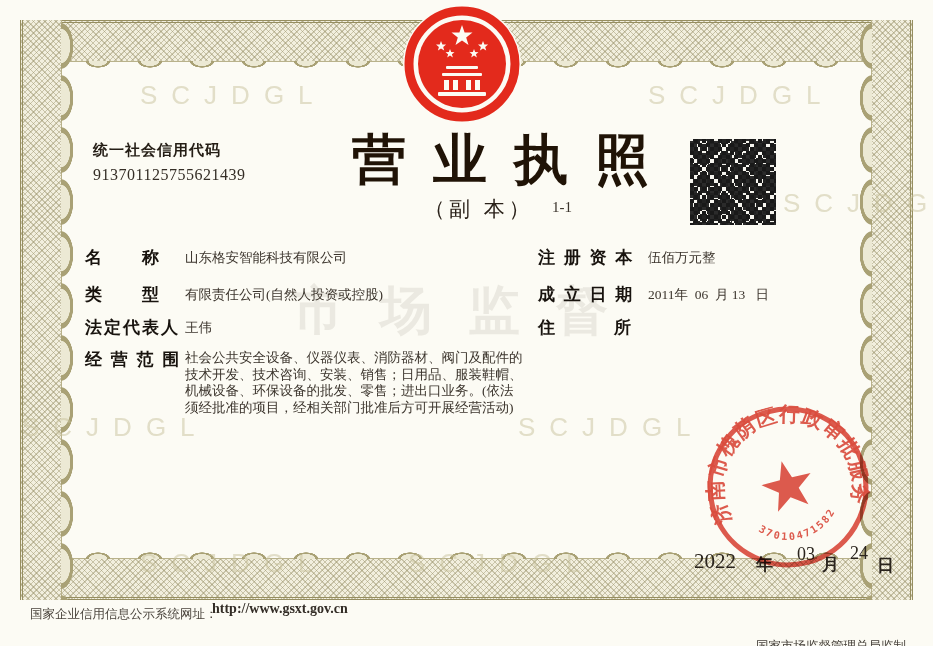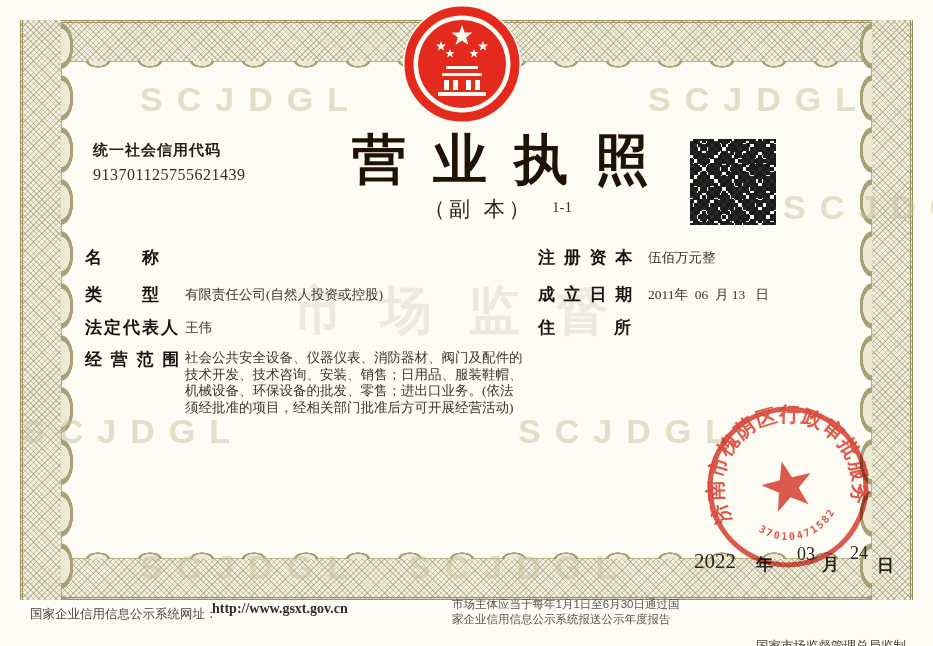--- a/index.html
+++ b/index.html
@@ -27,21 +27,21 @@
   .band-bottom::after{left:0;right:0;bottom:100%;height:14px;
     background-image:radial-gradient(26px 14px at 26px 14px,#ece9d4 0 9px,#a9a175 9.5px 12px,transparent 12.5px);
     background-size:52px 14px;background-repeat:repeat-x;}
   .band-left::after{top:0;bottom:0;left:100%;width:14px;
     background-image:radial-gradient(14px 26px at 0px 26px,#ece9d4 0 9px,#a9a175 9.5px 12px,transparent 12.5px);
     background-size:14px 52px;background-repeat:repeat-y;}
   .band-right::after{top:0;bottom:0;right:100%;width:14px;
     background-image:radial-gradient(14px 26px at 14px 26px,#ece9d4 0 9px,#a9a175 9.5px 12px,transparent 12.5px);
     background-size:14px 52px;background-repeat:repeat-y;}
   
-  .wm{position:absolute;z-index:2;font-weight:bold;font-size:34px;letter-spacing:14px;
+  .wm{position:absolute;z-index:2;font-weight:normal;font-size:26px;letter-spacing:14px;
       color:rgba(200,193,156,.50);user-select:none;}
   .wm-center{position:absolute;z-index:0;font-size:52px;letter-spacing:36px;font-weight:bold;
       color:rgba(120,114,98,.13);}
   
   .emblem{position:absolute;z-index:3;left:402px;top:4px;width:120px;height:120px;}
   
   .credit-label{position:absolute;z-index:3;left:93px;top:141px;font-size:15px;font-weight:bold;color:#241d15;letter-spacing:1px;}
   .credit-value{position:absolute;z-index:3;left:93px;top:166px;font-size:16px;color:#352e26;
       font-family:"Liberation Serif","DejaVu Serif",serif;letter-spacing:.5px;}
   .title{position:absolute;z-index:3;left:352px;top:124px;font-size:54px;font-weight:900;color:#201306;letter-spacing:27px;}
@@ -130,20 +130,21 @@
 
   <div class="credit-label">统一社会信用代码</div>
   <div class="credit-value">913701125755621439</div>
   <div class="title">营业执照</div>
   <div class="subtitle">（副  本）</div>
   <div class="copy-num">1-1</div>
 
   <div class="qr"></div>
 
   <div class="flabel" style="left:85px;top:246px;">名　　称</div>
+  <div class="fvalue" style="left:185px;top:250px;">山东格安智能科技有限公司</div>
 
   <div class="flabel" style="left:85px;top:283px;">类　　型</div>
   <div class="fvalue" style="left:185px;top:287px;">有限责任公司(自然人投资或控股)</div>
 
   <div class="flabel" style="left:85px;top:316px;">法定代表人</div>
   <div class="fvalue" style="left:185px;top:320px;">王伟</div>
 
   <div class="flabel" style="left:85px;top:348px;">经 营 范 围</div>
   <div class="fvalue" style="left:185px;top:350px;width:338px;">社会公共安全设备、仪器仪表、消防器材、阀门及配件的技术开发、技术咨询、安装、销售；日用品、服装鞋帽、机械设备、环保设备的批发、零售；进出口业务。(依法须经批准的项目，经相关部门批准后方可开展经营活动)</div>
 
@@ -177,19 +178,15 @@
         <textPath href="#arcTop" startOffset="4">济南市槐荫区行政审批服务局</textPath>
       </text>
       <text font-size="10" font-weight="bold" fill="#d93a2c" opacity=".92" letter-spacing="2" font-family="'DejaVu Sans Mono','Liberation Mono',monospace">
         <textPath href="#arcBottom" startOffset="2">3701047158298</textPath>
       </text>
     </svg>
   </div>
 
   <div class="footer-item f-weblabel">国家企业信用信息公示系统网址：</div>
   <div class="footer-item f-url">http://www.gsxt.gov.cn</div>
-  <div class="footer-item f-notice">
-    <div>市场主体应当于每年1月1日至6月30日通过国</div>
-    <div>家企业信用信息公示系统报送公示年度报告</div>
-  </div>
   <div class="footer-item f-issuer">国家市场监督管理总局监制</div>
 
 </div>
 
 </body></html>

